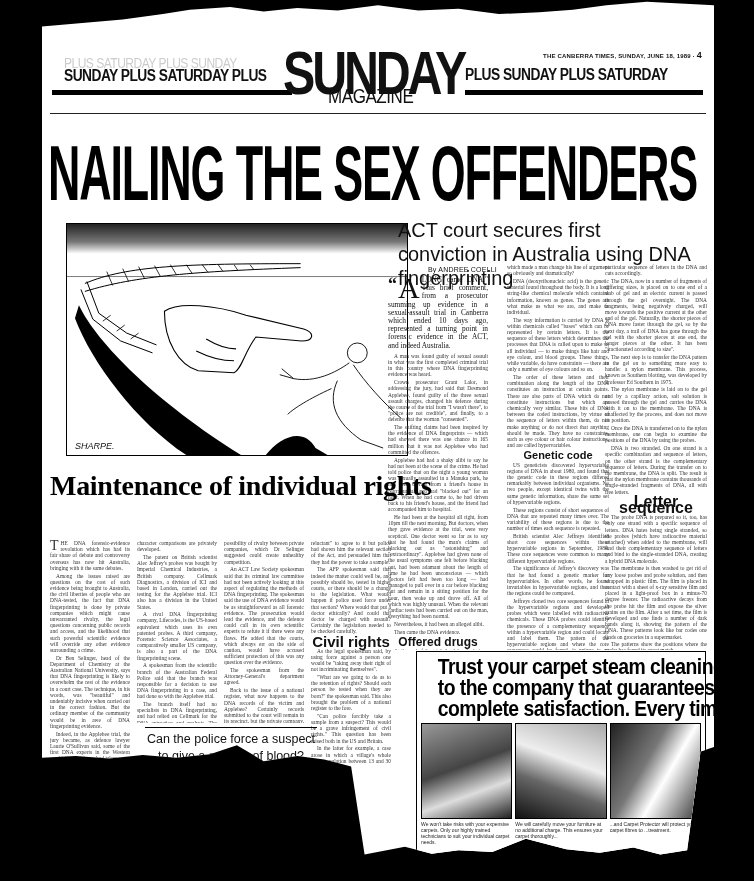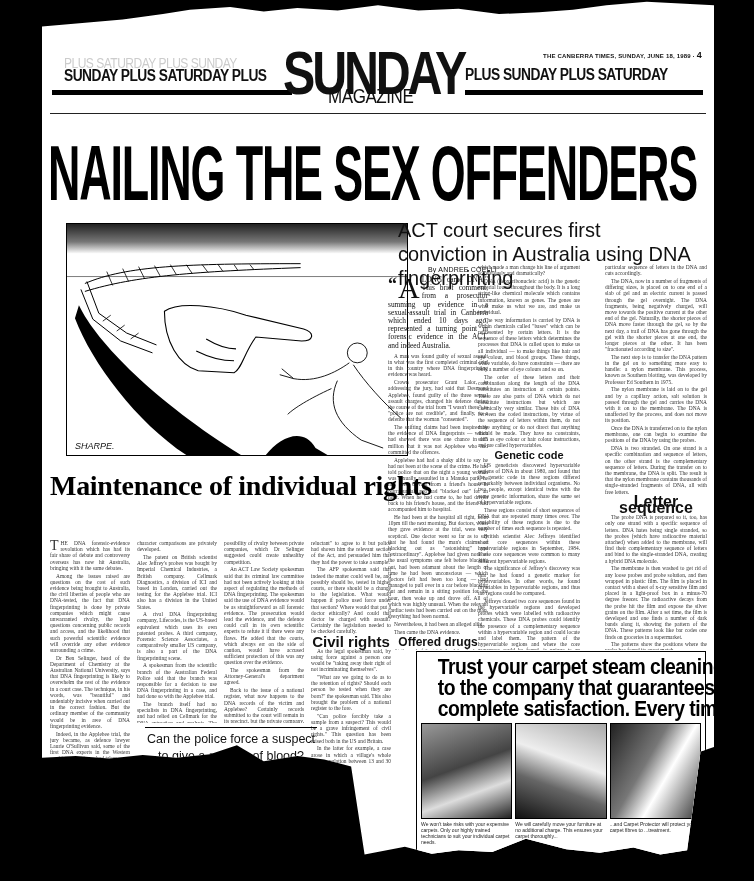--- a/index.html
+++ b/index.html
@@ -216,21 +216,21 @@
     <p>The shifting claims had been inspired by the evidence of DNA fingerprints — which had showed there was one chance in 165 million that it was not Applebee who had committed the offences.</p>
     <p>Applebee had had a shaky alibi to say he had not been at the scene of the crime. He had told police that on the night a young woman was sexually assaulted in a Manuka park, he had been driving from a friend's house in Narrabundah and had "blacked out" for an hour. When he had come to, he had driven back to his friend's house, and the friend had accompanied him to hospital.</p>
     <p>He had been at the hospital all right, from 10pm till the next morning. But doctors, when they gave evidence at the trial, were very sceptical. One doctor went so far as to say that he had found the man's claims of blacking out as "astonishing" and "extraordinary". Applebee had given none of the usual symptoms one felt before blacking out, had been adamant about the length of time he had been unconscious — which doctors felt had been too long — had managed to pull over in a car before blacking out and remain in a sitting position for the hour, then woke up and drove off. All of which was highly unusual. When the relevant cardiac tests had been carried out on the man, everything had been normal.</p>
     <p>Nevertheless, it had been an alleged alibi.</p>
     <p>Then came the DNA evidence.</p>
     <div class="subsec" style="position:static; margin:4px 0 3px; font-size:12px;">Offered drugs</div>
     <p>At the end of the trial, Applebee had given his statement to the jury. He had claimed that he had seen the young woman walking along a path near the park, had pulled up and parked his car 100m behind her, run up to her and had asked what she was doing. She had told him she was going to score drugs, he had offered her some, but she had no money. For payment, this young woman had apparently agreed to have sex with him. He made no mention of the hospital visit, or his earlier claims in the statement.</p>
 
   </div>
 
-  <div class="col" style="left:436px; top:264px; width:102px; height:386px;">
+  <div class="col" style="left:465px; top:264px; width:102px; height:386px;">
     <p style="text-indent:0">which made a man change his line of argument so obviously and dramatically?</p>
     <p>DNA (deoxyribonucleic acid) is the genetic material found throughout the body. It is a long string-like chemical molecule which contains information, known as genes. The genes are what make us what we are, and make us individual.</p>
     <p>The way information is carried by DNA is within chemicals called "bases" which can be represented by certain letters. It is the sequence of these letters which determines the processes that DNA is called upon to make us all individual — to make things like hair and eye colour, and blood groups. These things, while variable, do have constraints — there are only a number of eye colours and so on.</p>
     <p>The order of these letters and their combination along the length of the DNA constitutes an instruction at certain points. There are also parts of DNA which do not constitute instructions but which are chemically very similar. These bits of DNA between the coded instructions, by virtue of the sequence of letters within them, do not make anything or do not direct that anything should be made. They have no constraints, such as eye colour or hair colour instructions, and are called hypervariables.</p>
     <div class="subsec" style="position:static; margin:4px 0 3px; font-size:11px;">Genetic code</div>
     <p>US geneticists discovered hypervariable regions of DNA in about 1980, and found that the genetic code in these regions differed remarkably between individual organisms. No two people, except identical twins with the same genetic information, share the same set of hypervariable regions.</p>
     <p>These regions consist of short sequences of DNA that are repeated many times over. The variability of these regions is due to the number of times each sequence is repeated.</p>
     <p>British scientist Alec Jeffreys identified short core sequences within these hypervariable regions in September, 1984. These core sequences were common to many different hypervariable regions.</p>
     <p>The significance of Jeffrey's discovery was that he had found a genetic marker for hypervariables. In other words, he found invariables in hypervariable regions, and thus the regions could be compared.</p>
     <p>Jeffreys cloned two core sequences found in the hypervariable regions and developed probes which were labelled with radioactive chemicals. These DNA probes could identify the presence of a complementary sequence within a hypervariable region and could locate and label them. The pattern of the hypervariable regions and where the core sequences could be found, is unique to an individual, and inherited.</p>

